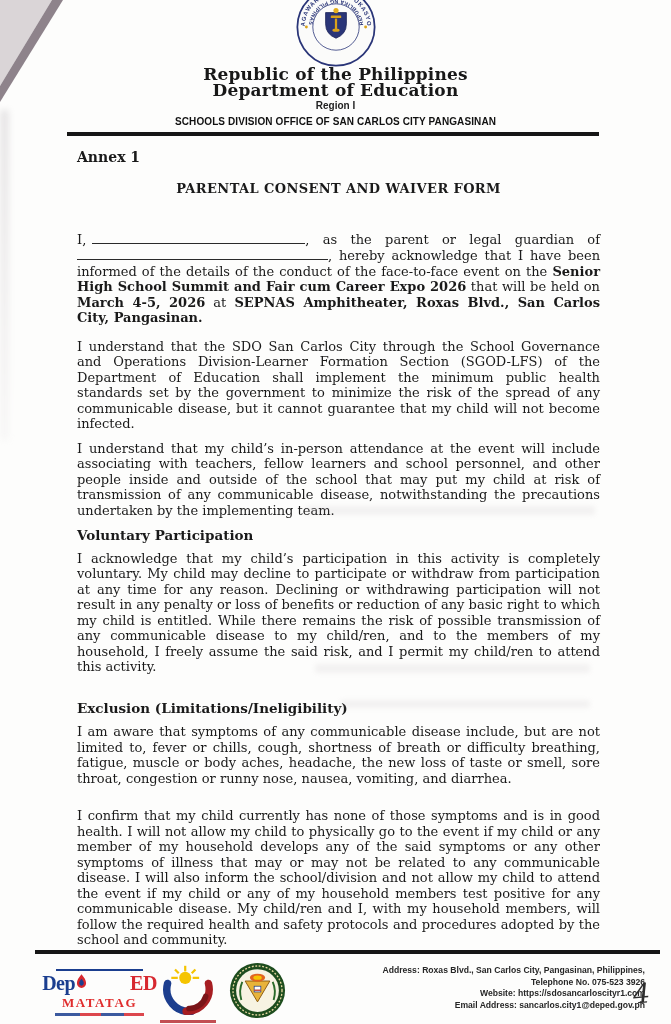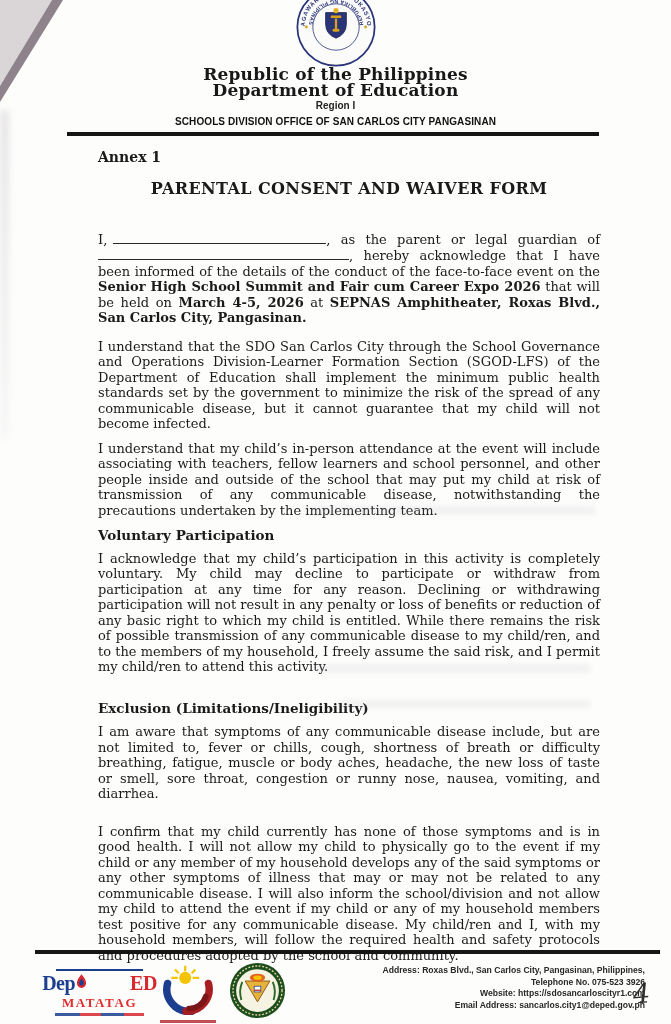--- a/index.html
+++ b/index.html
@@ -18,23 +18,23 @@
   .smudge.s3{left:340px;top:700px;width:250px;height:8px;}
   
   .header{text-align:center;position:relative;}
   .seal-wrap{height:66px;overflow:visible;}
   .seal-wrap svg{margin-top:-13px;}
   .blackletter{font-family:"DejaVu Serif",serif;font-weight:700;font-size:17px;line-height:16px;letter-spacing:.2px;color:#181818;}
   .region-line{font-family:"Liberation Sans",sans-serif;font-weight:700;font-size:10px;line-height:13px;margin-top:1px;color:#222;}
   .office-line{font-family:"Liberation Sans",sans-serif;font-weight:700;font-size:10px;line-height:15px;margin-top:2px;letter-spacing:.1px;color:#111;}
   .header-rule{height:3.5px;background:#161616;width:532px;margin:3px 0 0 67px;}
   
-  .content{padding:0 71px 0 98px;font-size:13px;line-height:15.5px;text-align:justify;}
+  .content{padding:0 71px 0 77px;font-size:13px;line-height:15.5px;text-align:justify;}
   .annex{margin:14px 0 0 0;font-weight:700;font-size:14px;text-align:left;}
-  .doc-title{margin:16px 0 0 0;font-weight:700;font-size:16px;text-align:center;letter-spacing:.4px;}
+  .doc-title{margin:16px 0 0 0;font-weight:700;font-size:13px;text-align:center;letter-spacing:.4px;}
   .para{margin:0;}
   .p1{margin-top:34px;}
   .p2{margin-top:13px;}
   .p3{margin-top:9px;}
   .sec-h{margin:10px 0 0 0;font-weight:700;font-size:13.5px;text-align:left;}
   .p4{margin-top:7px;}
   .excl-h{margin-top:26px;}
   .p5{margin-top:8px;}
   .p6{margin-top:22px;}
   .blank{display:inline-block;border-bottom:1.3px solid #2a2a2a;height:12px;vertical-align:baseline;}

